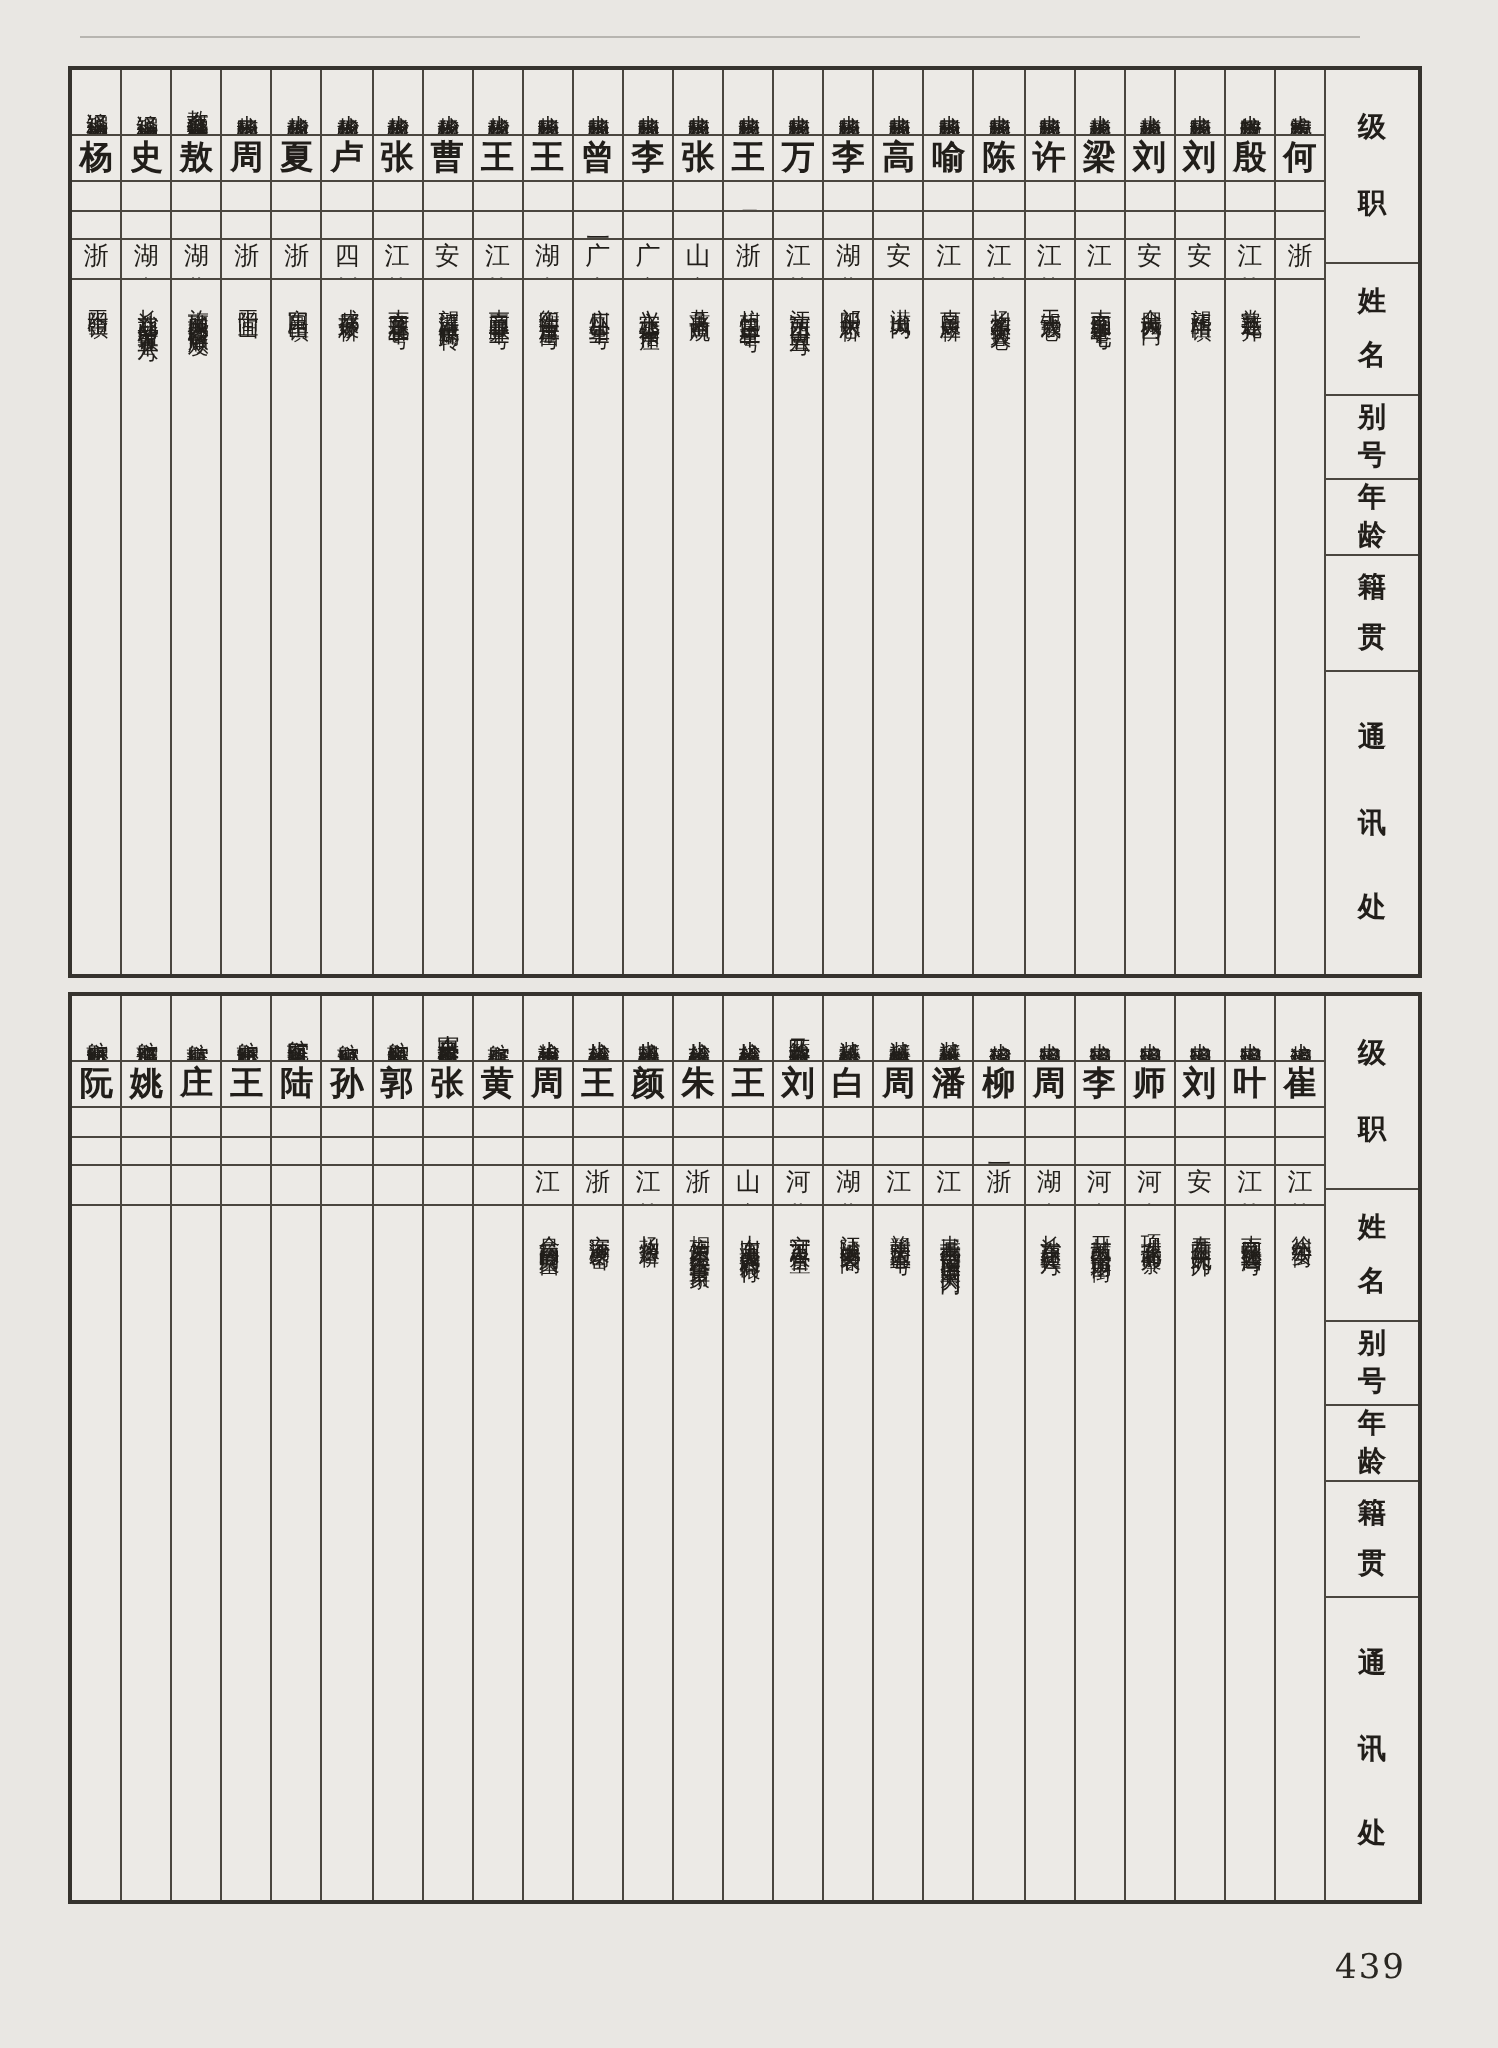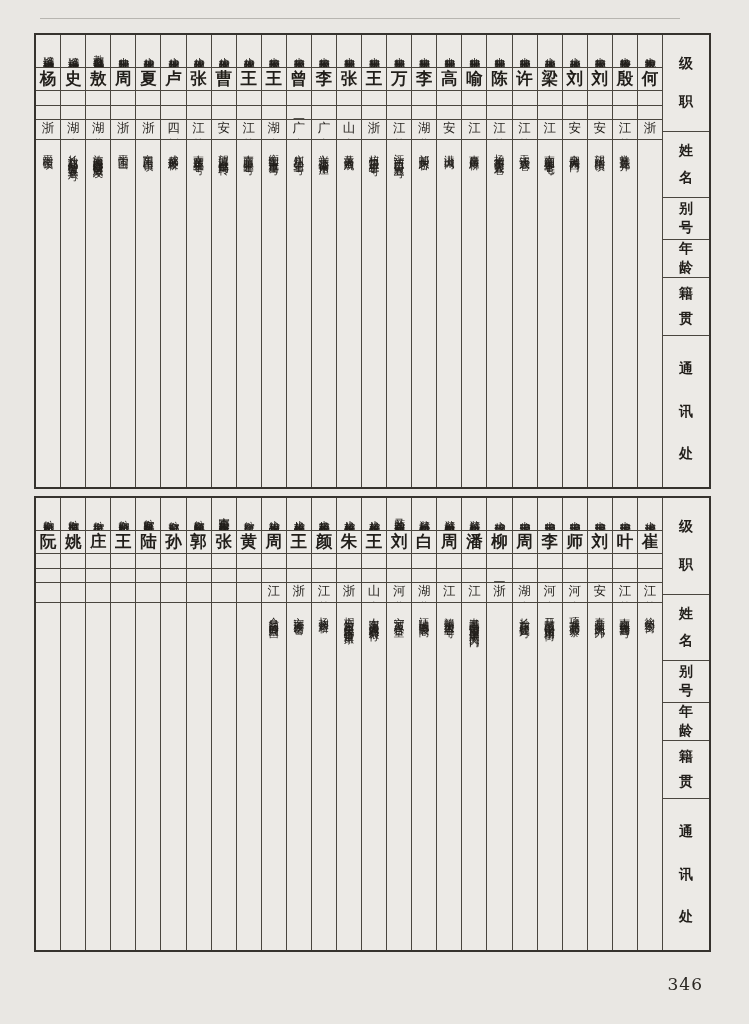--- a/index.html
+++ b/index.html
@@ -1410,14 +1410,14 @@
           <div class="vrun age-text"></div>
         </div>
         <div class="cell c-native">
           <div class="chars native-chars"></div>
         </div>
         <div class="cell c-addr">
           <div class="vrun addr-text"></div>
         </div>
       </div>
     </div>
-  <div class="page-number">346</div>
+  <div class="page-number">439</div>
 </div>
 
 </body></html>

